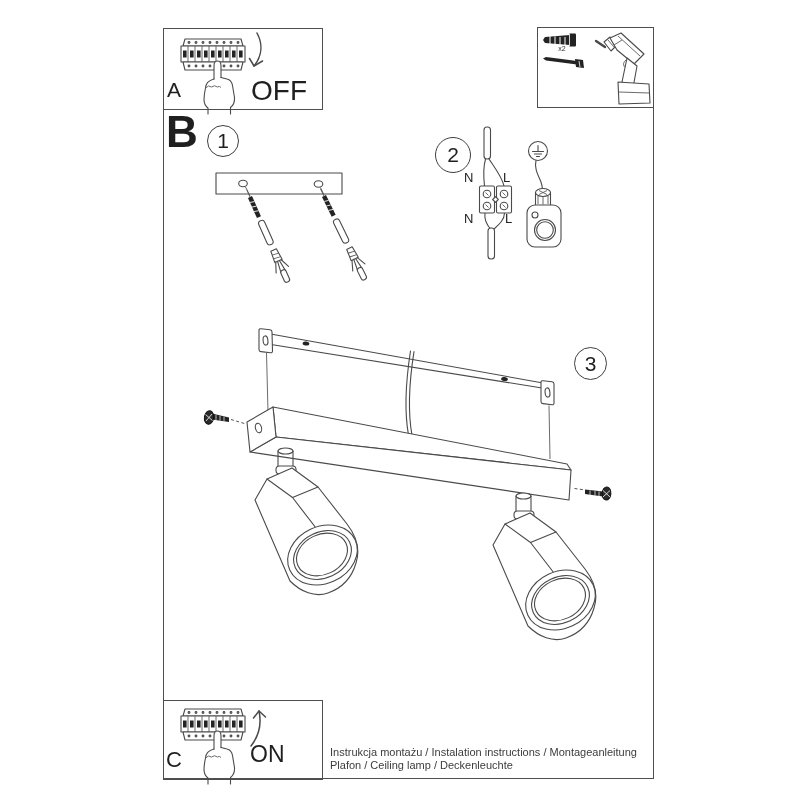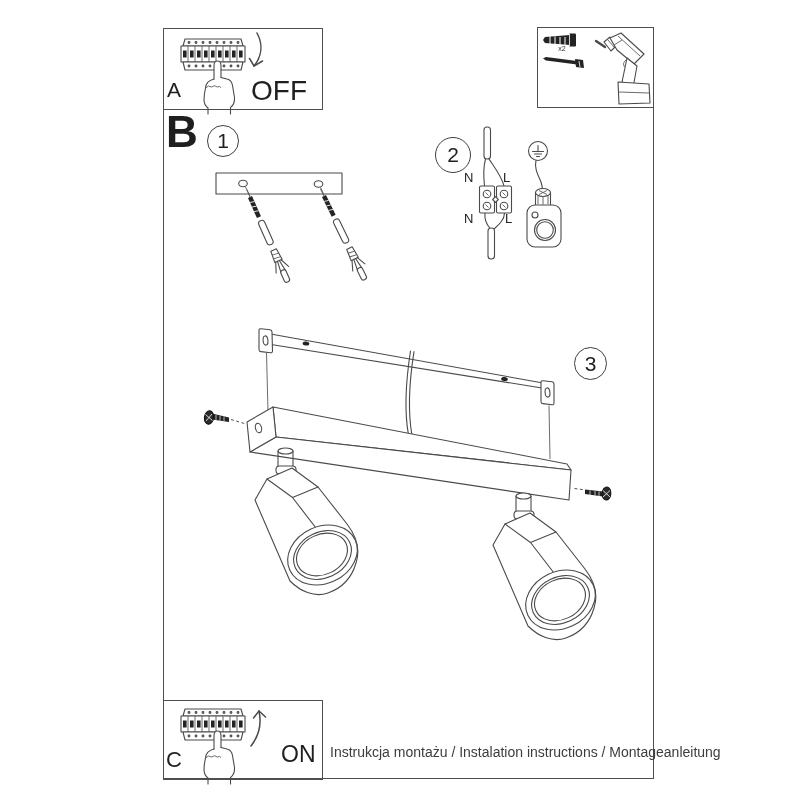--- a/index.html
+++ b/index.html
@@ -6,30 +6,30 @@
   .sheet{position:relative;width:800px;height:800px;background:#ffffff;overflow:hidden;
          font-family:"Liberation Sans","DejaVu Sans",sans-serif;color:#2e2e2e;}
   .frame{position:absolute;border:1px solid #4f4f4f;background:transparent;}
   .bigframe{position:absolute;border-left:1px solid #4f4f4f;border-right:1px solid #4f4f4f;
             border-bottom:1px solid #4f4f4f;background:transparent;}
   .lbl{position:absolute;line-height:1;color:#1f1f1f;}
   .lbl-a{left:167px;top:79px;font-size:21px;}
   .lbl-b{left:166px;top:110px;font-size:44px;font-weight:bold;}
   .lbl-c{left:166px;top:749px;font-size:22px;}
   .lbl-off{left:251px;top:77px;font-size:28px;}
-  .lbl-on{left:250px;top:743px;font-size:23px;margin-left:31px;}
+  .lbl-on{left:250px;top:743px;font-size:23px;}
   .lbl-x2{left:552px;top:45px;font-size:7px;width:20px;text-align:center;color:#333;}
   .wire-lbl{position:absolute;font-size:13px;color:#222;line-height:1;}
   .stepcircle{position:absolute;border:1.4px solid #3f3f3f;border-radius:50%;
               display:flex;align-items:center;justify-content:center;
               font-size:21px;color:#1f1f1f;background:#fff;}
   .c1{left:207px;top:125px;width:30px;height:30px;}
   .c2{left:435px;top:137px;width:34px;height:34px;}
   .c3{left:574px;top:347px;width:31px;height:31px;}
-  .footer{position:absolute;left:330px;top:746px;font-size:14px;line-height:13px;color:#3c3c3c;}
+  .footer{position:absolute;left:330px;top:746px;font-size:11px;line-height:13px;color:#3c3c3c;}
   svg{position:absolute;left:0;top:0;}
   .ln{stroke:#4a4a4a;fill:none;stroke-width:1.1;stroke-linecap:round;stroke-linejoin:round;}
   .lnthin{stroke:#5a5a5a;fill:none;stroke-width:0.9;}
   .fw{fill:#ffffff;stroke:#4a4a4a;stroke-width:1.1;stroke-linejoin:round;}
   .fd{fill:#232323;stroke:none;}
   .dash{stroke:#555;stroke-width:1;fill:none;stroke-dasharray:3,2.4;}
 </style>
 </head>
 <body>
 
@@ -252,15 +252,16 @@
     <span>3</span>
   </div>
 
   <span class="wire-lbl" style="left:464px;top:171px;">N</span>
   <span class="wire-lbl" style="left:503px;top:171px;">L</span>
   <span class="wire-lbl" style="left:464px;top:212px;">N</span>
   <span class="wire-lbl" style="left:505px;top:212px;">L</span>
 
   <div class="footer">
     <div>Instrukcja montażu / Instalation instructions / Montageanleitung</div>
+    <div>Plafon / Ceiling lamp / Deckenleuchte</div>
   </div>
 
 </div>
 
 </body></html>

